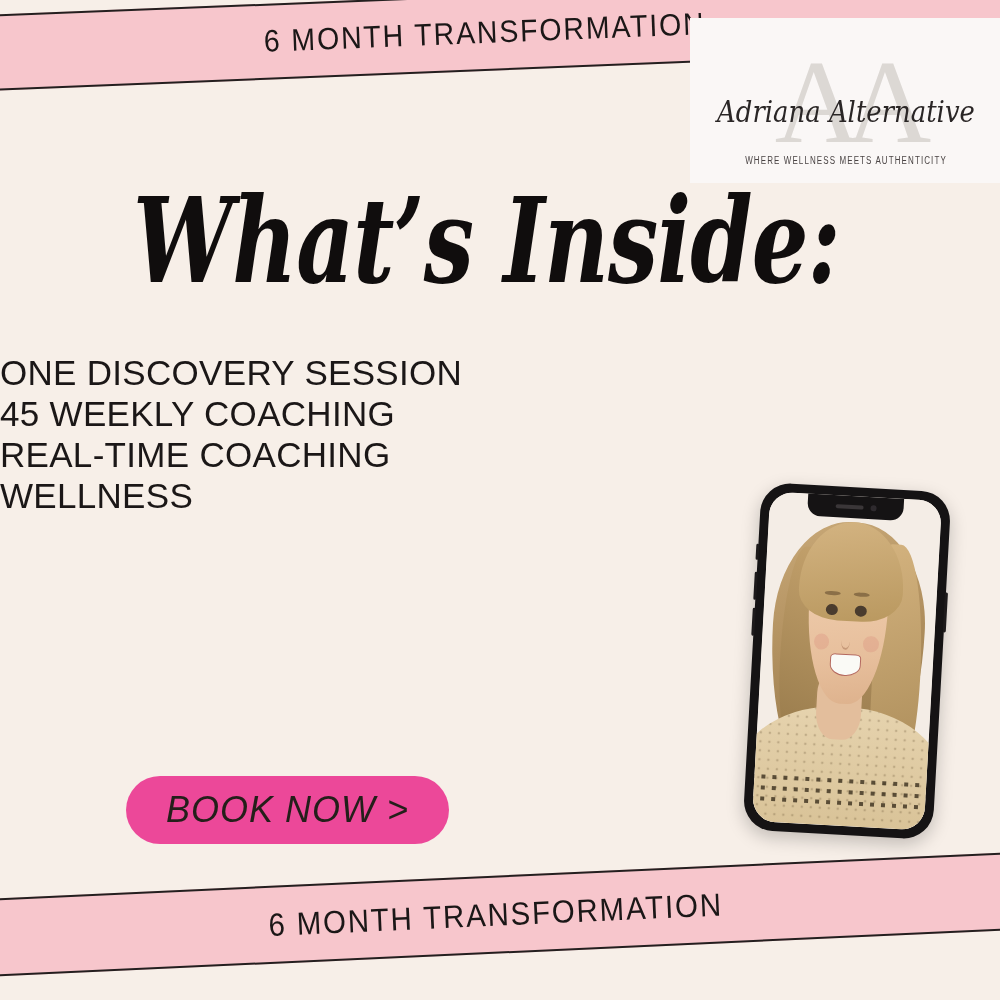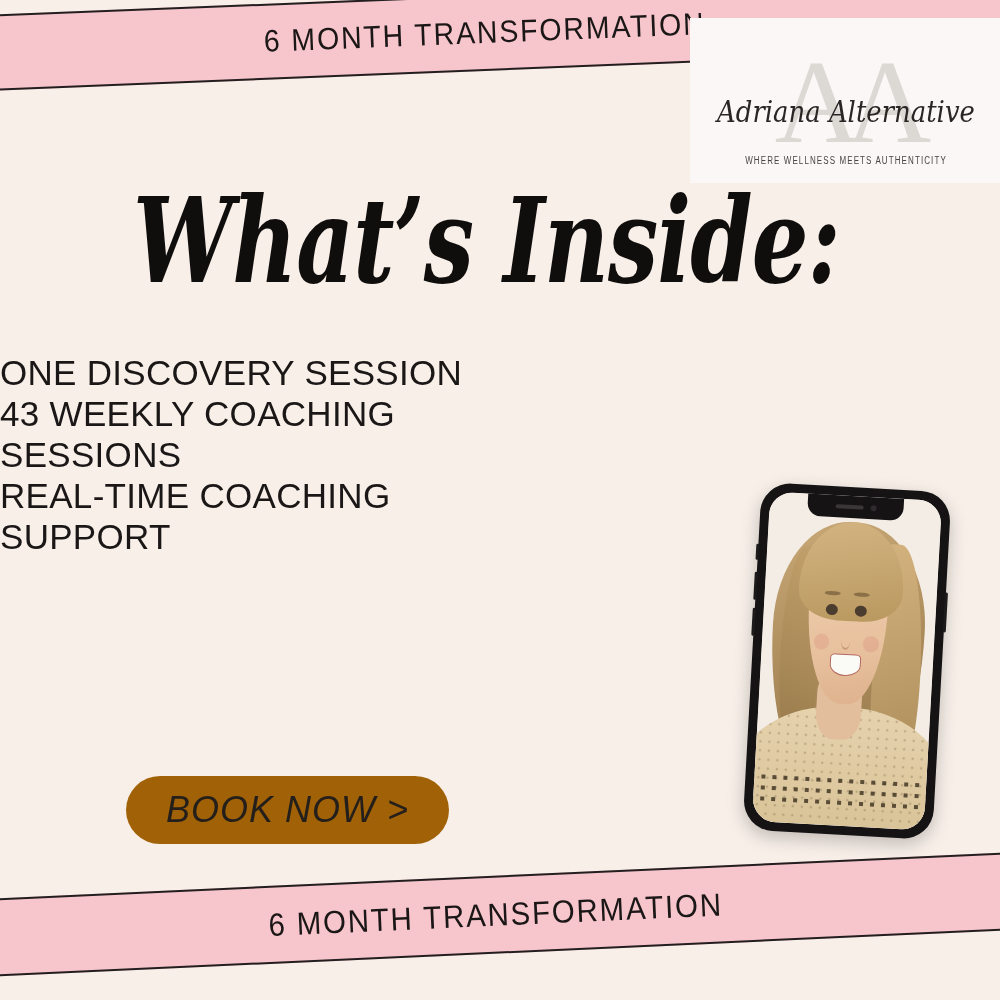--- a/index.html
+++ b/index.html
@@ -135,21 +135,21 @@
     white-space: nowrap;
   }
 
   
   #cta-button {
     position: absolute;
     left: 126px;
     top: 776px;
     width: 323px;
     height: 68px;
-    background: #a16207;
+    background: #ec4899;
     border-radius: 34px;
     display: flex;
     align-items: center;
     justify-content: center;
     cursor: pointer;
   }
   #cta-label {
     font-family: "Liberation Sans", sans-serif;
     font-style: italic;
     font-weight: 500;
@@ -343,24 +343,23 @@
   <div id="logo-card">
     <div id="logo-monogram">AA</div>
     <div id="logo-wordmark">Adriana Alternative</div>
     <div id="logo-tagline">WHERE WELLNESS MEETS AUTHENTICITY</div>
   </div>
 
   <div id="headline">What’s Inside:</div>
 
   <div id="feature-list">
     <div class="feature-line">ONE DISCOVERY SESSION</div>
-    <div class="feature-line">43 WEEKLY COACHING</div>
-    <div class="feature-line">SESSIONS</div>
+    <div class="feature-line">45 WEEKLY COACHING</div>
     <div class="feature-line">REAL-TIME COACHING</div>
-    <div class="feature-line">SUPPORT</div>
+    <div class="feature-line">WELLNESS</div>
   </div>
 
   <div id="cta-button">
     <span id="cta-label">BOOK NOW &gt;</span>
   </div>
 
   <div id="phone-mock">
     <div id="phone-frame"></div>
     <div class="phone-btn" id="btn-silent"></div>
     <div class="phone-btn" id="btn-volup"></div>

